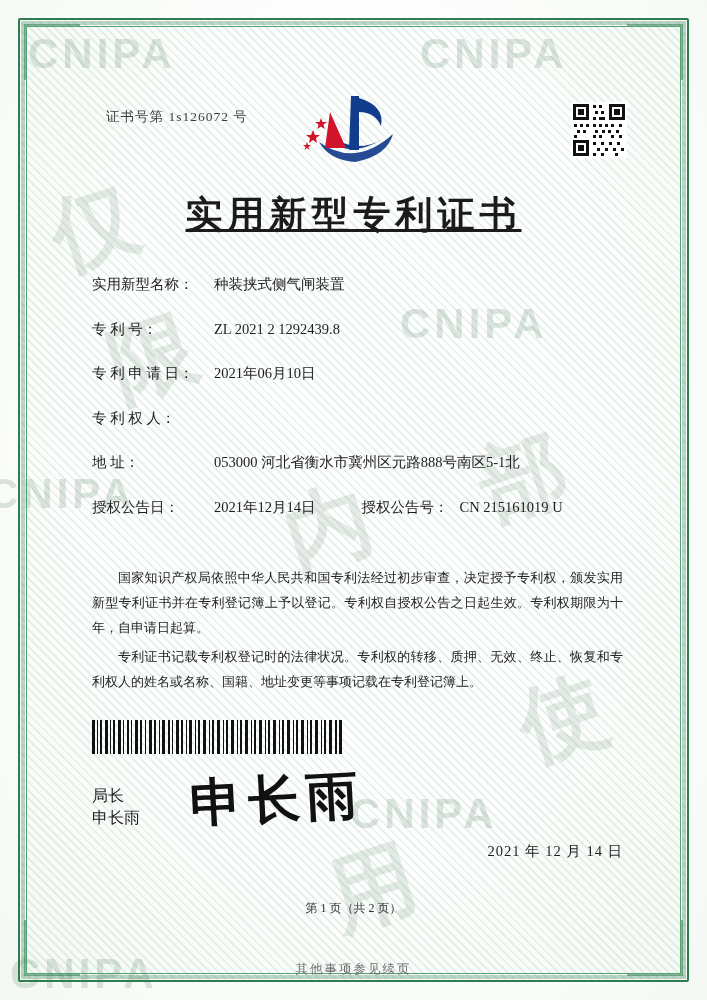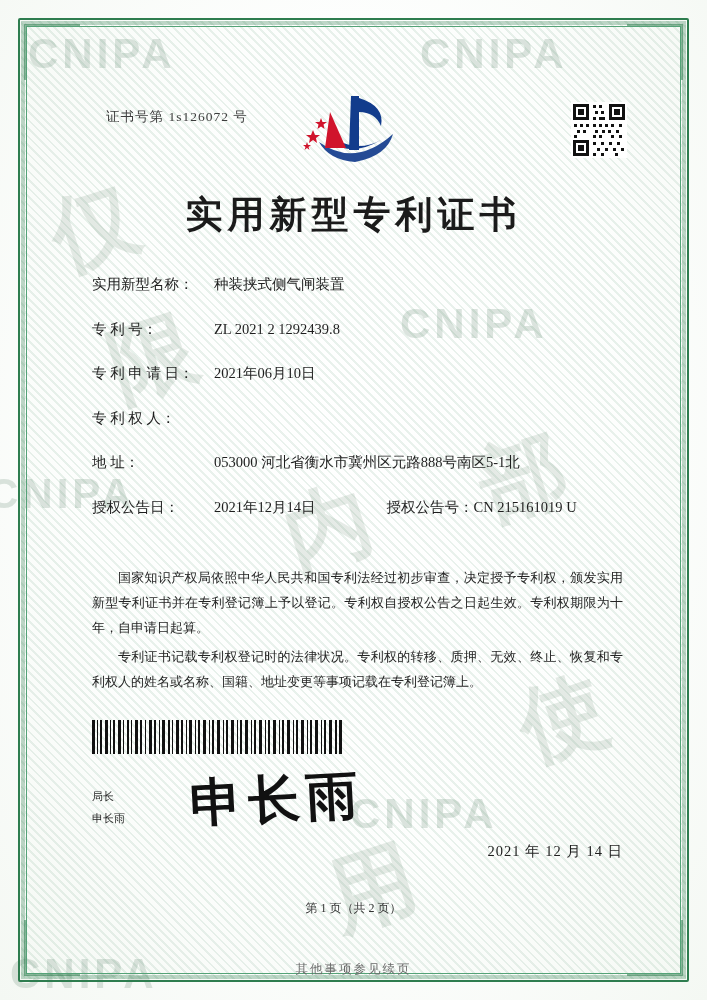--- a/index.html
+++ b/index.html
@@ -74,43 +74,44 @@
     position:absolute;right:20px;top:42px;
     width:56px;height:56px;
   }
 
   .title{
     position:absolute;left:0;right:0;top:130px;
     text-align:center;
     font-size:37px;font-weight:bold;letter-spacing:5px;
     color:#1b1b1b;
     font-family:"DejaVu Sans", sans-serif;
+    text-decoration:underline;
   }
 
   .fields{position:absolute;left:32px;right:20px;top:215px;font-size:14.5px;color:#1e1e1e;}
   .frow{display:flex;align-items:baseline;margin-bottom:25.5px;}
   .flabel{width:122px;flex:none;letter-spacing:0px;}
   .fvalue{flex:1;}
   .frow.split .flabel{width:122px;}
-  .frow.split .seg2-label{width:112px;flex:none;margin-left:46px;text-align:right;}
+  .frow.split .seg2-label{width:98px;flex:none;margin-left:46px;}
 
   .body-text{
     position:absolute;left:32px;right:24px;top:505px;
     font-size:13px;line-height:25px;color:#242424;text-align:justify;
   }
   .body-text p{margin:0 0 4px 0;text-indent:26px;}
 
   .barcode{
     position:absolute;left:32px;top:660px;
     width:250px;height:34px;
   }
 
   .sign-block{
     position:absolute;left:32px;top:725px;
-    font-size:11px;line-height:22px;color:#1e1e1e;
+    font-size:16px;line-height:22px;color:#1e1e1e;
   }
   .signature{
     position:absolute;left:130px;top:705px;
     font-size:52px;color:#111;
     font-family:"DejaVu Serif", serif;
     letter-spacing:6px;
     transform:rotate(-3deg);
     font-weight:bold;
   }
   .issue-date{

